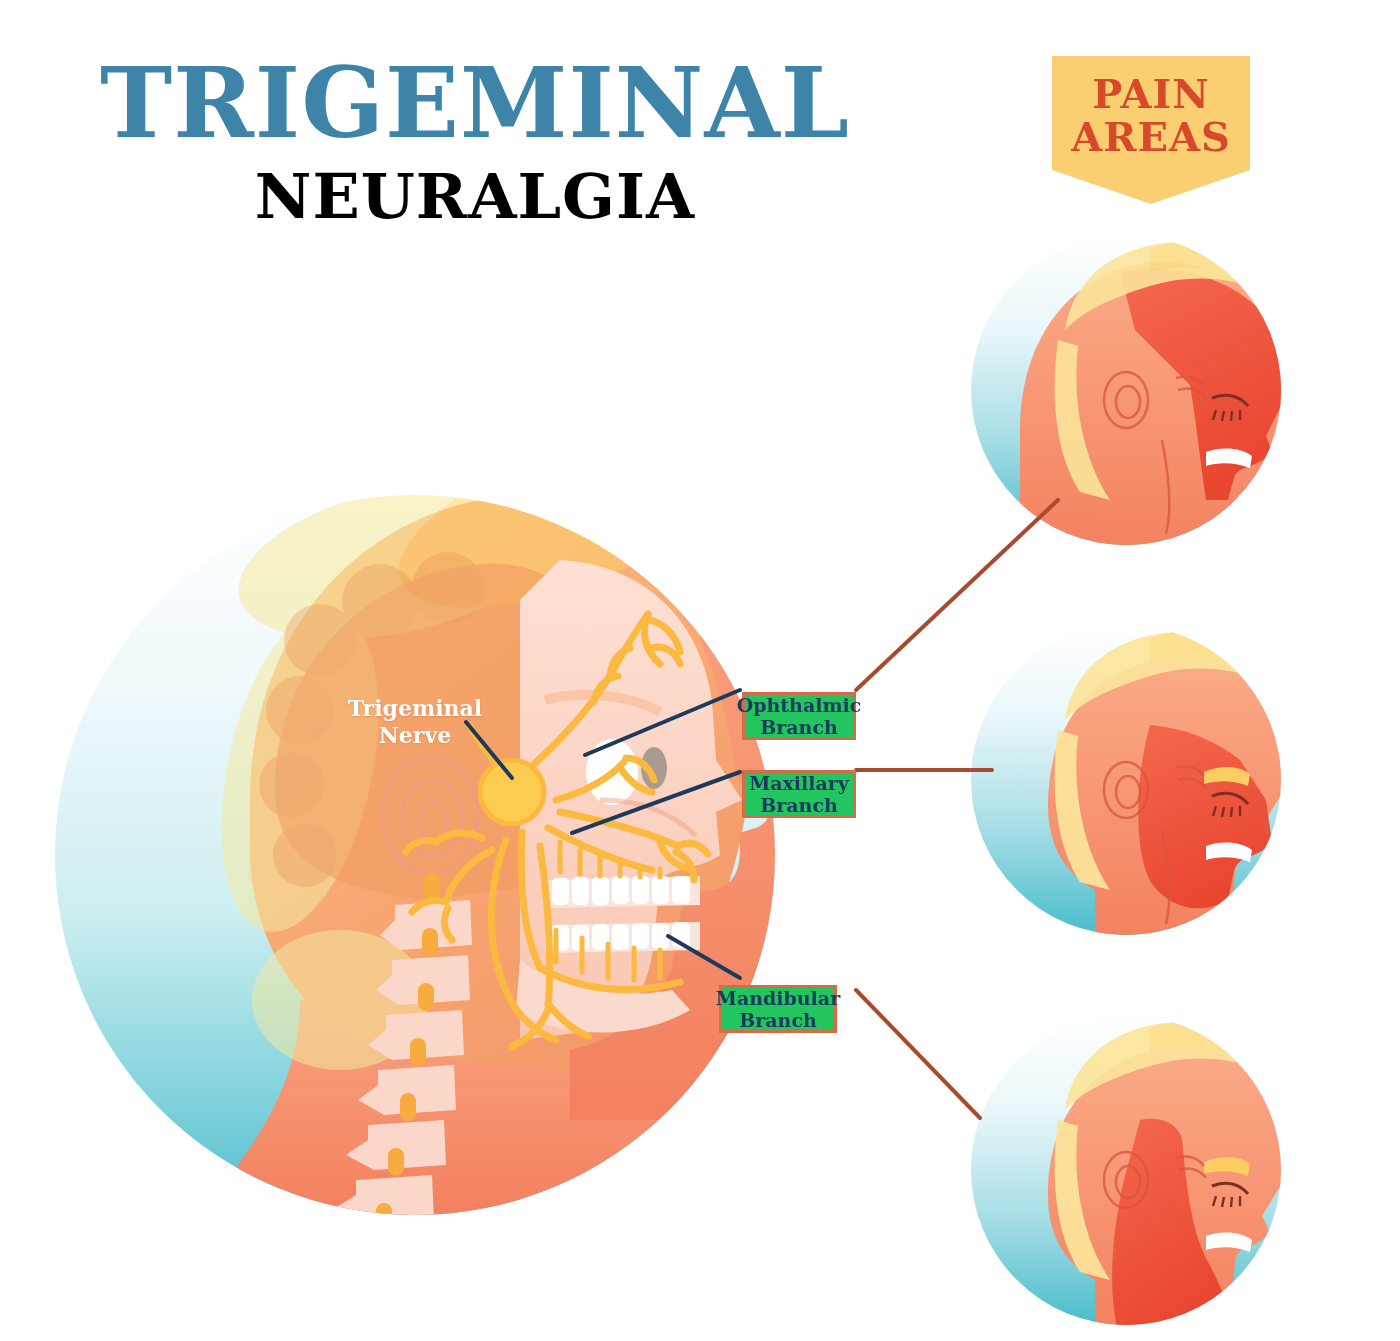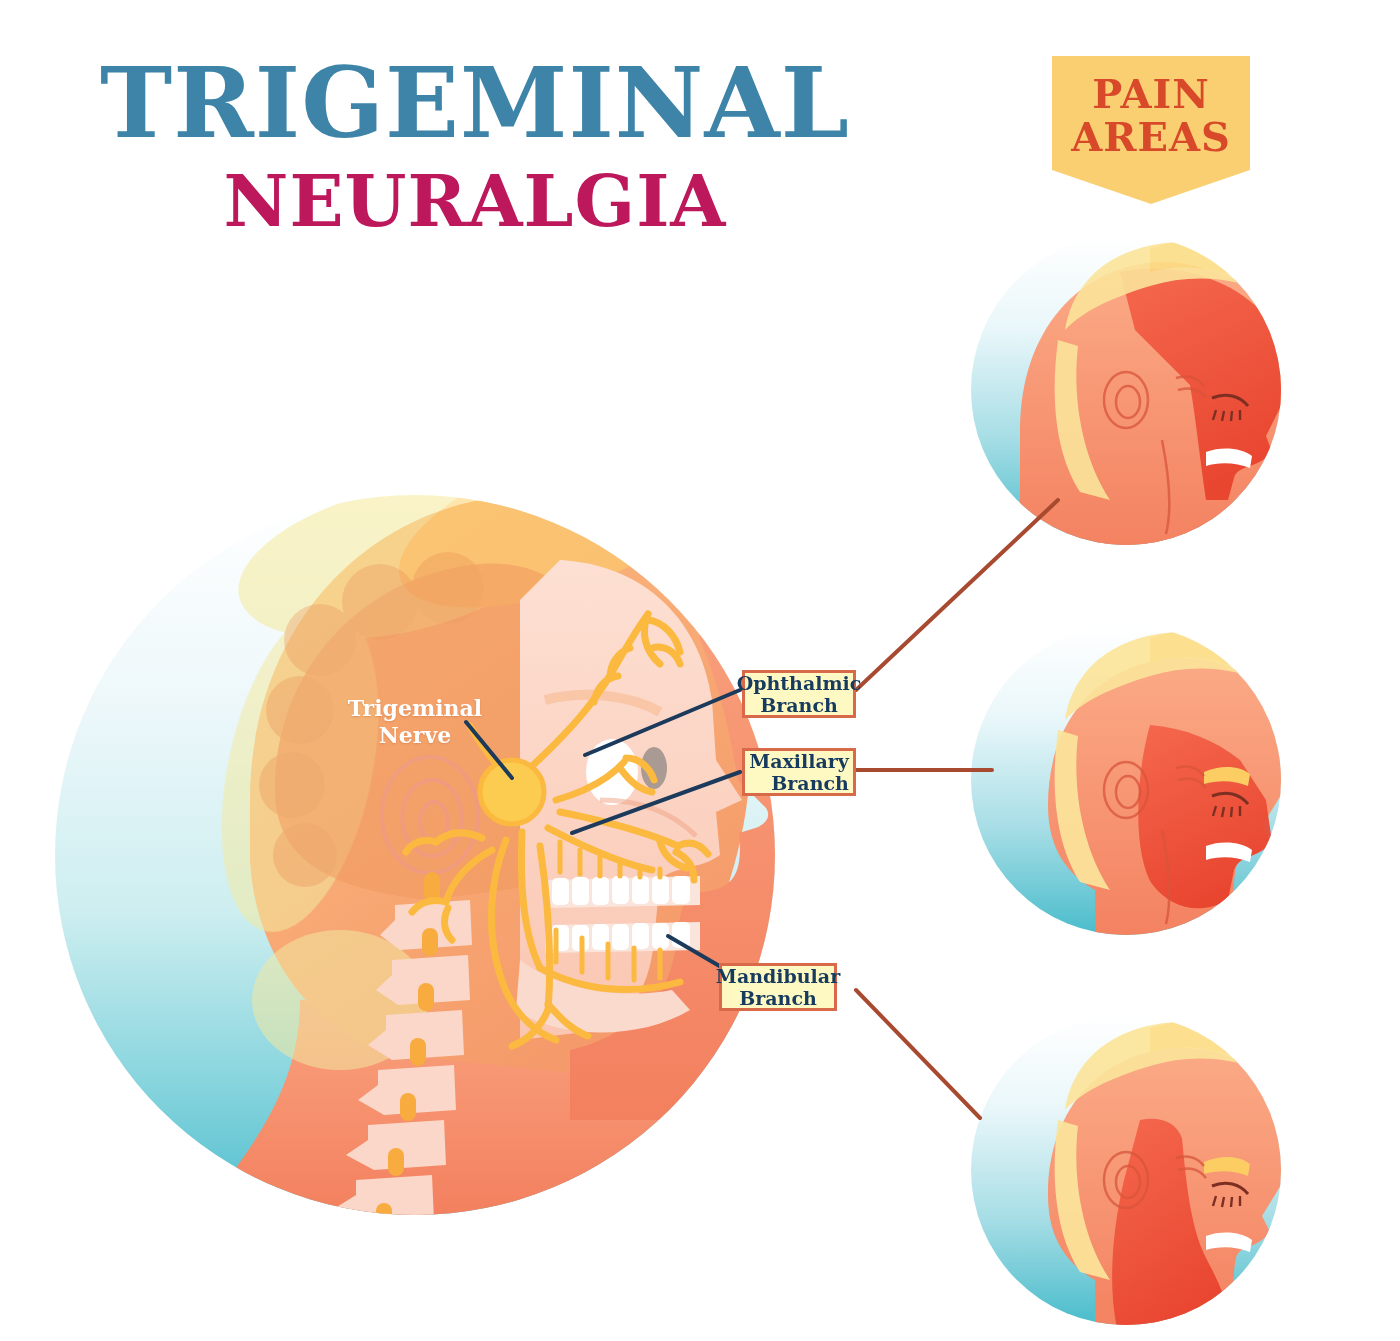--- a/index.html
+++ b/index.html
@@ -3,38 +3,38 @@
 <meta charset="utf-8">
 <style>
   html,body{margin:0;padding:0;background:#ffffff;}
   body{width:1400px;height:1341px;overflow:hidden;font-family:"Liberation Serif",serif;}
   #stage{position:relative;width:1400px;height:1341px;background:#fff;border-radius:27px;}
   svg.layer{position:absolute;left:0;top:0;width:1400px;height:1341px;}
 
   .title-block{position:absolute;left:60px;top:55px;width:830px;text-align:center;}
   .t1{font-family:"DejaVu Serif",serif;font-weight:bold;font-size:97px;letter-spacing:1px;
       color:#3d84a8;line-height:1.0;margin:0;}
-  .t2{font-family:"DejaVu Serif",serif;font-weight:bold;font-size:71px;letter-spacing:1px;
-      color:#be185d;line-height:1.0;margin:14px 0 0 0;}
+  .t2{font-family:"DejaVu Serif",serif;font-weight:bold;font-size:62px;letter-spacing:1px;
+      color:#000000;line-height:1.0;margin:14px 0 0 0;}
 
   .pain-banner{position:absolute;left:1052px;top:56px;width:198px;}
   .pain-box{background:#f9cf72;padding:16px 4px 12px 4px;text-align:center;}
   .pain-txt{font-family:"DejaVu Serif",serif;font-weight:bold;font-size:40px;color:#d8492a;
             line-height:1.08;letter-spacing:1px;}
   .pain-notch{width:0;height:0;margin:0 auto;border-left:99px solid transparent;
               border-right:99px solid transparent;border-top:34px solid #f9cf72;}
 
   .nerve-title{position:absolute;left:330px;top:695px;width:170px;text-align:center;
       font-family:"DejaVu Serif",serif;font-weight:bold;font-size:22px;color:#ffffff;
       line-height:1.22;text-shadow:0 1px 2px rgba(180,90,50,.35);}
 
-  .lbl{position:absolute;background:#fef9c3;border:3px solid #d86a49;box-sizing:border-box;
+  .lbl{position:absolute;background:#22c55e;border:3px solid #d86a49;box-sizing:border-box;
        display:flex;align-items:center;justify-content:center;text-align:center;
        font-family:"DejaVu Serif",serif;font-weight:bold;font-size:19px;color:#173b5e;
-       line-height:1.18;}
+       line-height:1.18;margin-top:22px;}
 </style>
 </head>
 <body>
 
 <div id="stage">
 
   <svg class="layer" viewBox="0 0 1400 1341">
     <defs>
       <linearGradient id="circBg" x1="0" y1="0" x2="0" y2="1">
         <stop offset="0%" stop-color="#ffffff"></stop>
@@ -403,21 +403,21 @@
     <div>Nerve</div>
   </div>
 
   <div class="lbl" style="left:742px;top:670px;width:114px;height:48px;">
     <div>
       <div>Ophthalmic</div>
       <div>Branch</div>
     </div>
   </div>
 
-  <div class="lbl" style="left:742px;top:748px;width:114px;height:48px;text-align:right;">
+  <div class="lbl" style="left:742px;top:748px;width:114px;height:48px;">
     <div>
       <div>Maxillary</div>
       <div>Branch</div>
     </div>
   </div>
 
   <div class="lbl" style="left:719px;top:963px;width:118px;height:48px;">
     <div>
       <div>Mandibular</div>
       <div>Branch</div>

